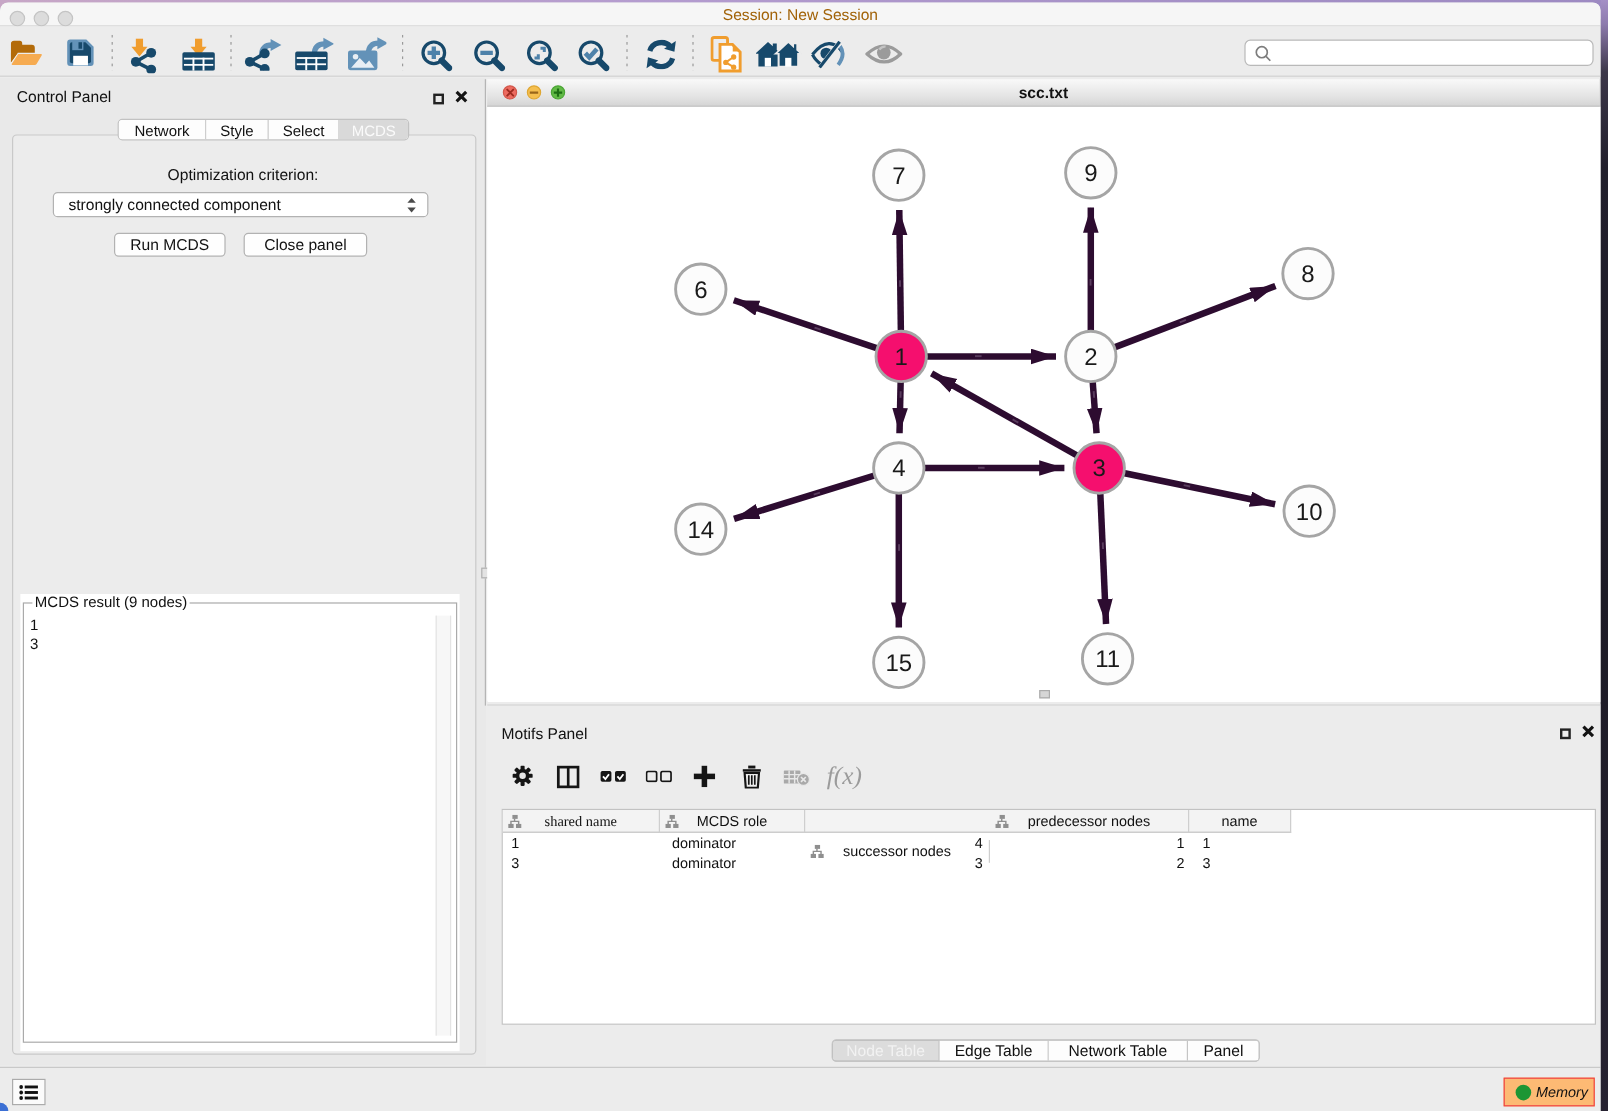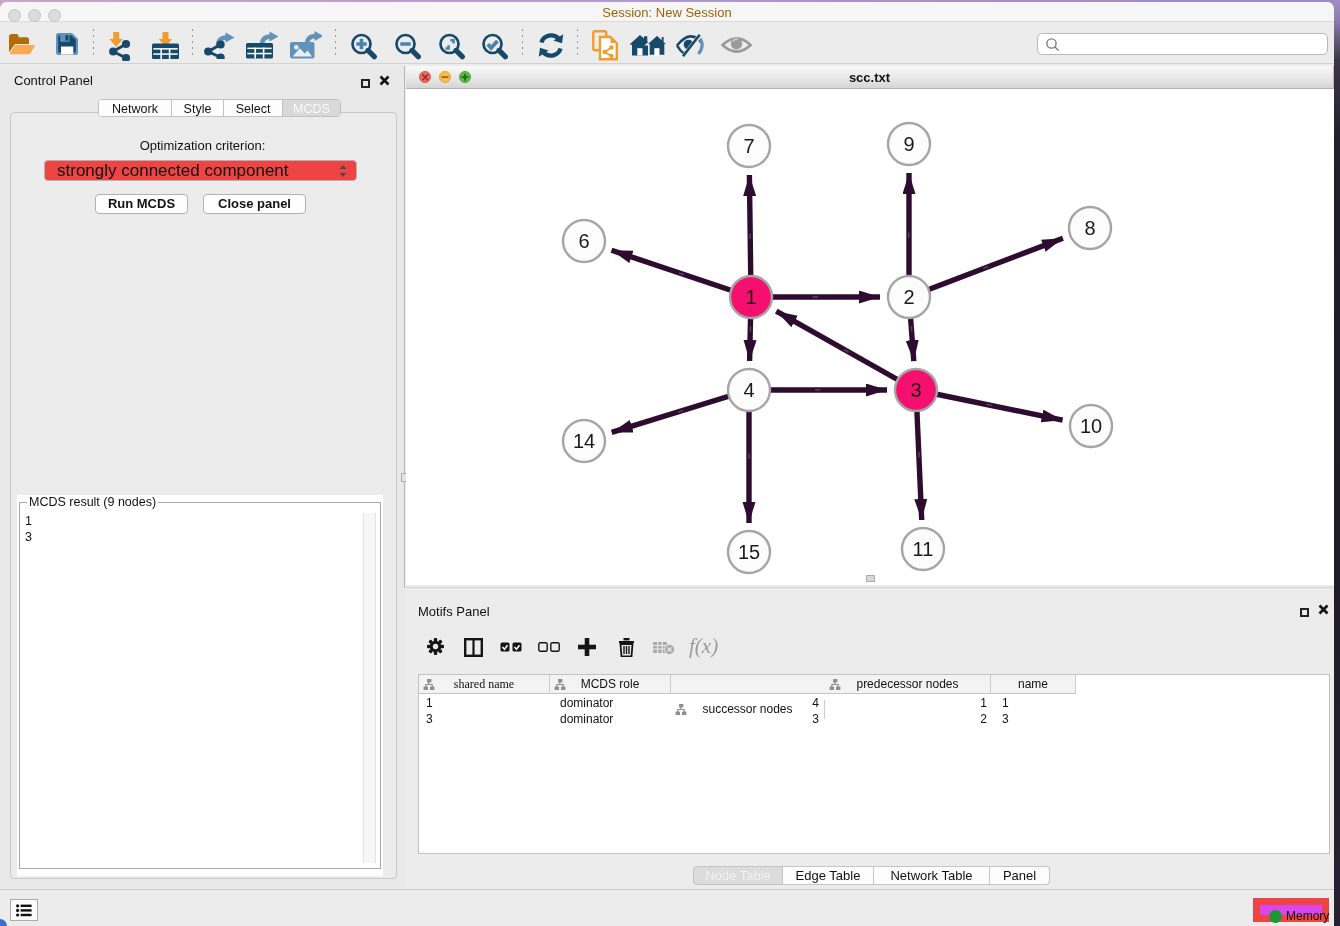--- a/index.html
+++ b/index.html
@@ -34,25 +34,25 @@
 .sqico { display:inline-block; width:9px; height:9px; border:2px solid #222; margin-right:9px; }
 #tabpanel { position:absolute; left:10px; top:47px; width:387px; height:767px;
   border:1px solid #c9c9c9; border-radius:4px; background:#ececec; }
 #cptabs { position:absolute; left:78px; top:34px; height:18px; display:flex;
   border:1px solid #c2c2c2; border-radius:4px; overflow:hidden; background:#fff; z-index:3;margin-left:20px; }
 #cptabs .tab { font-size:12.5px; color:#111; text-align:center; line-height:16px; height:16px;
   border-right:1px solid #c2c2c2; background:#fdfdfd; padding-top:1px;}
 #cptabs .tab:last-child { border-right:none; }
 #cptabs .sel { background:#d9d9d9; color:#fafafa; }
 #optlabel { position:absolute; left:0; top:73px; width:100%; text-align:center; font-size:13px; color:#111; }
-#dropdown { position:absolute; left:44px; top:95px; width:313px; height:21px; background:#ef4444;
-  border:1px solid #b2b2b2; border-radius:4px; font-size:17px; color:#111; line-height:19px;
+#dropdown { position:absolute; left:44px; top:95px; width:313px; height:21px; background:#ffffff;
+  border:1px solid #b2b2b2; border-radius:4px; font-size:13px; color:#111; line-height:19px;
   padding-left:12px; }
 .btn { position:absolute; top:129px; height:20px; background:#fefefe; border:1px solid #b2b2b2;
-  border-radius:4px; font-size:13px; color:#111; text-align:center; line-height:18px;font-weight:bold; }
+  border-radius:4px; font-size:13px; color:#111; text-align:center; line-height:18px; }
 #resultbox { position:absolute; left:17px; top:430px; width:366px; height:381px; background:#fff; }
 #fieldset { position:absolute; left:2px; top:7px; right:2px; bottom:7px; border:1px solid #aaa; }
 #fieldlegend { position:absolute; left:7px; top:-8px; background:#fff; font-size:12.5px; color:#111;
   padding:0 2px; }
 #resulttext { position:absolute; left:5px; top:10px; font-size:12.5px; color:#111; line-height:16px; }
 #resscroll { position:absolute; right:4px; top:10px; bottom:5px; width:13px; background:#f7f7f7;
   border-left:1px solid #e3e3e3; border-right:1px solid #e3e3e3;}
 
 #vdivider { position:absolute; left:404px; top:64px; width:1px; height:522px; background:#b5b5b5; }
 #vgrip { position:absolute; left:401px; top:471px; width:7px; height:9px; background:#e3e3e3;
@@ -85,22 +85,22 @@
   border:1px solid #c5c5c5; border-radius:4px; overflow:hidden; background:#a3a3a3; }
 #btabs .tab { font-size:13px; color:#111; text-align:center; line-height:17px;
   border-right:1px solid #c5c5c5; background:#fdfdfd; }
 #btabs .tab:last-child { border-right:none; }
 #btabs .sel { background:#dcdcdc; color:#f2f2f2; }
 
 #statusbar { position:absolute; left:0; top:887px; width:100%; height:37px; background:#ececec;
   border-top:1px solid #c9c9c9; }
 #listbtn { position:absolute; left:10px; top:9px; width:28px; height:22px; background:#fbfbfb;
   border:1px solid #ababab; }
-#membtn { position:absolute; right:5px; top:8px; width:76px; height:24px; background:#d946ef;
-  border:7px solid #ef4444; font-size:12px; color:#111; }
+#membtn { position:absolute; right:5px; top:8px; width:76px; height:24px; background:#fdba74;
+  border:1px solid #ef4444; font-size:12px; color:#111;font-style:italic; }
 #membtn .dot { position:absolute; left:9px; top:5px; width:13px; height:13px; border-radius:50%;
   background:#1d9634; }
 #membtn .mt { position:absolute; left:26px; top:4px; }
 </style>
 </head>
 <body>
 <div id="desktop-top"></div>
 <div id="appwin">
   <div id="titlebar">
     <div class="tl t1"></div>

